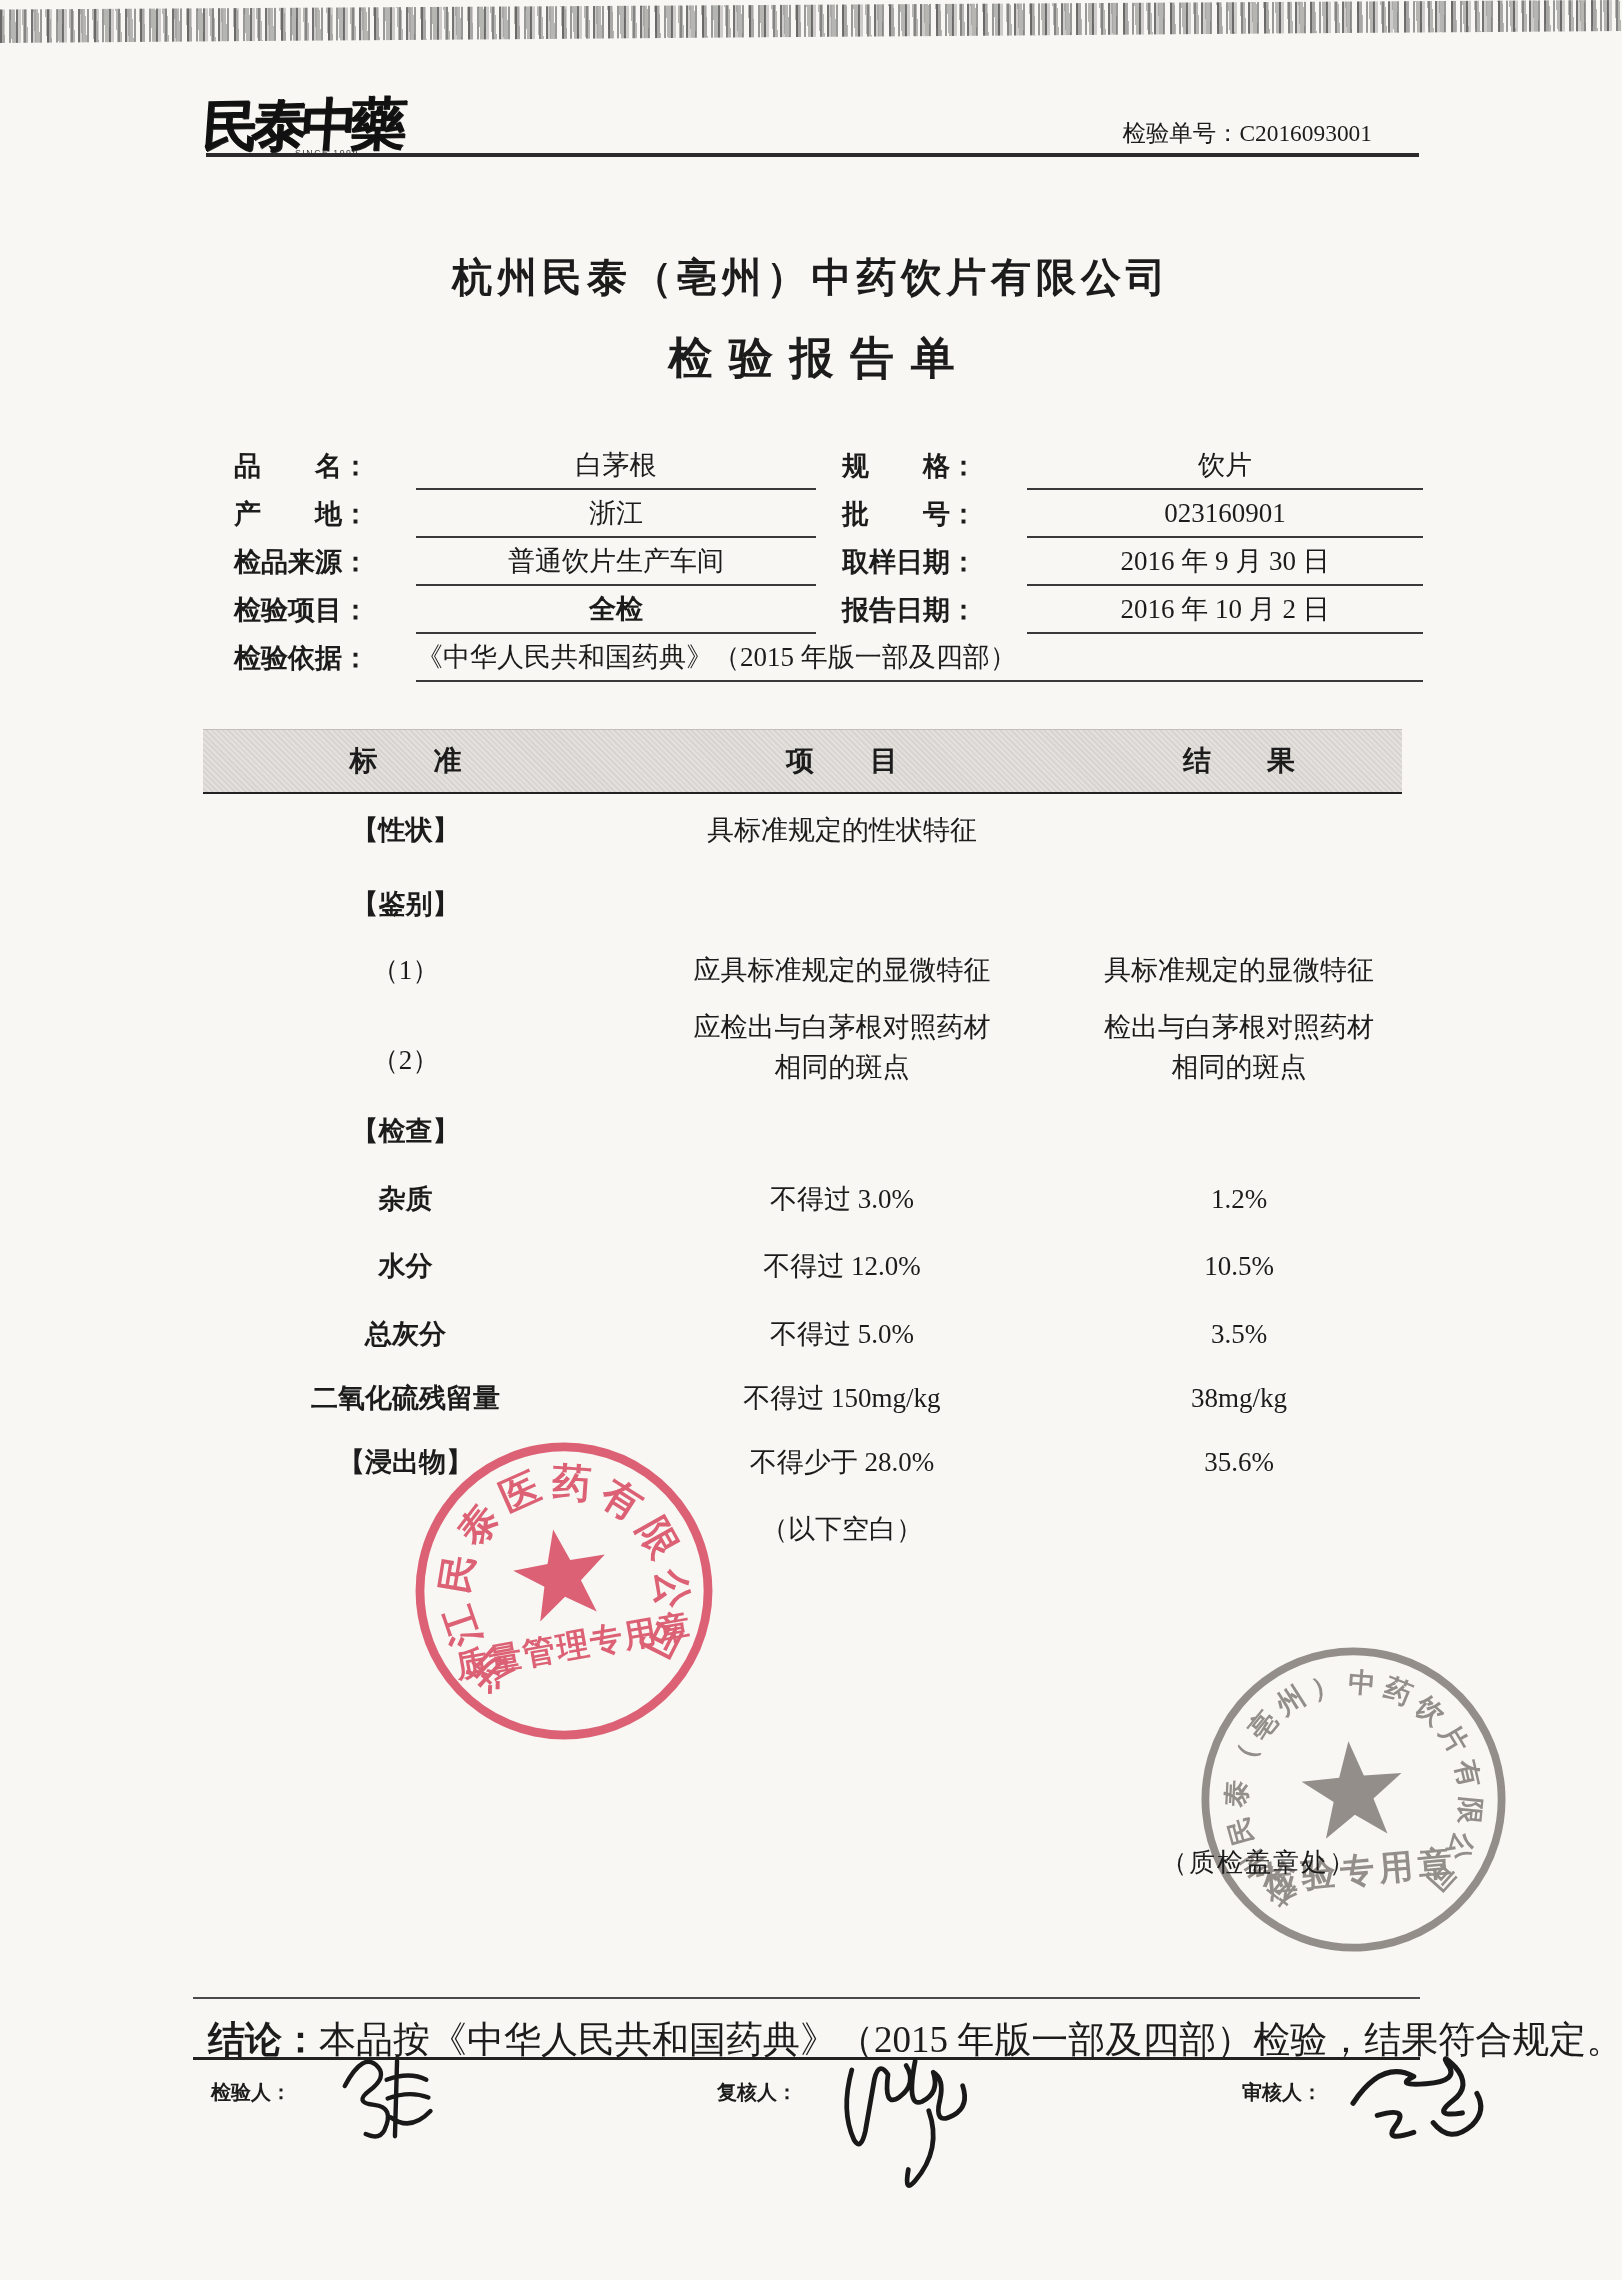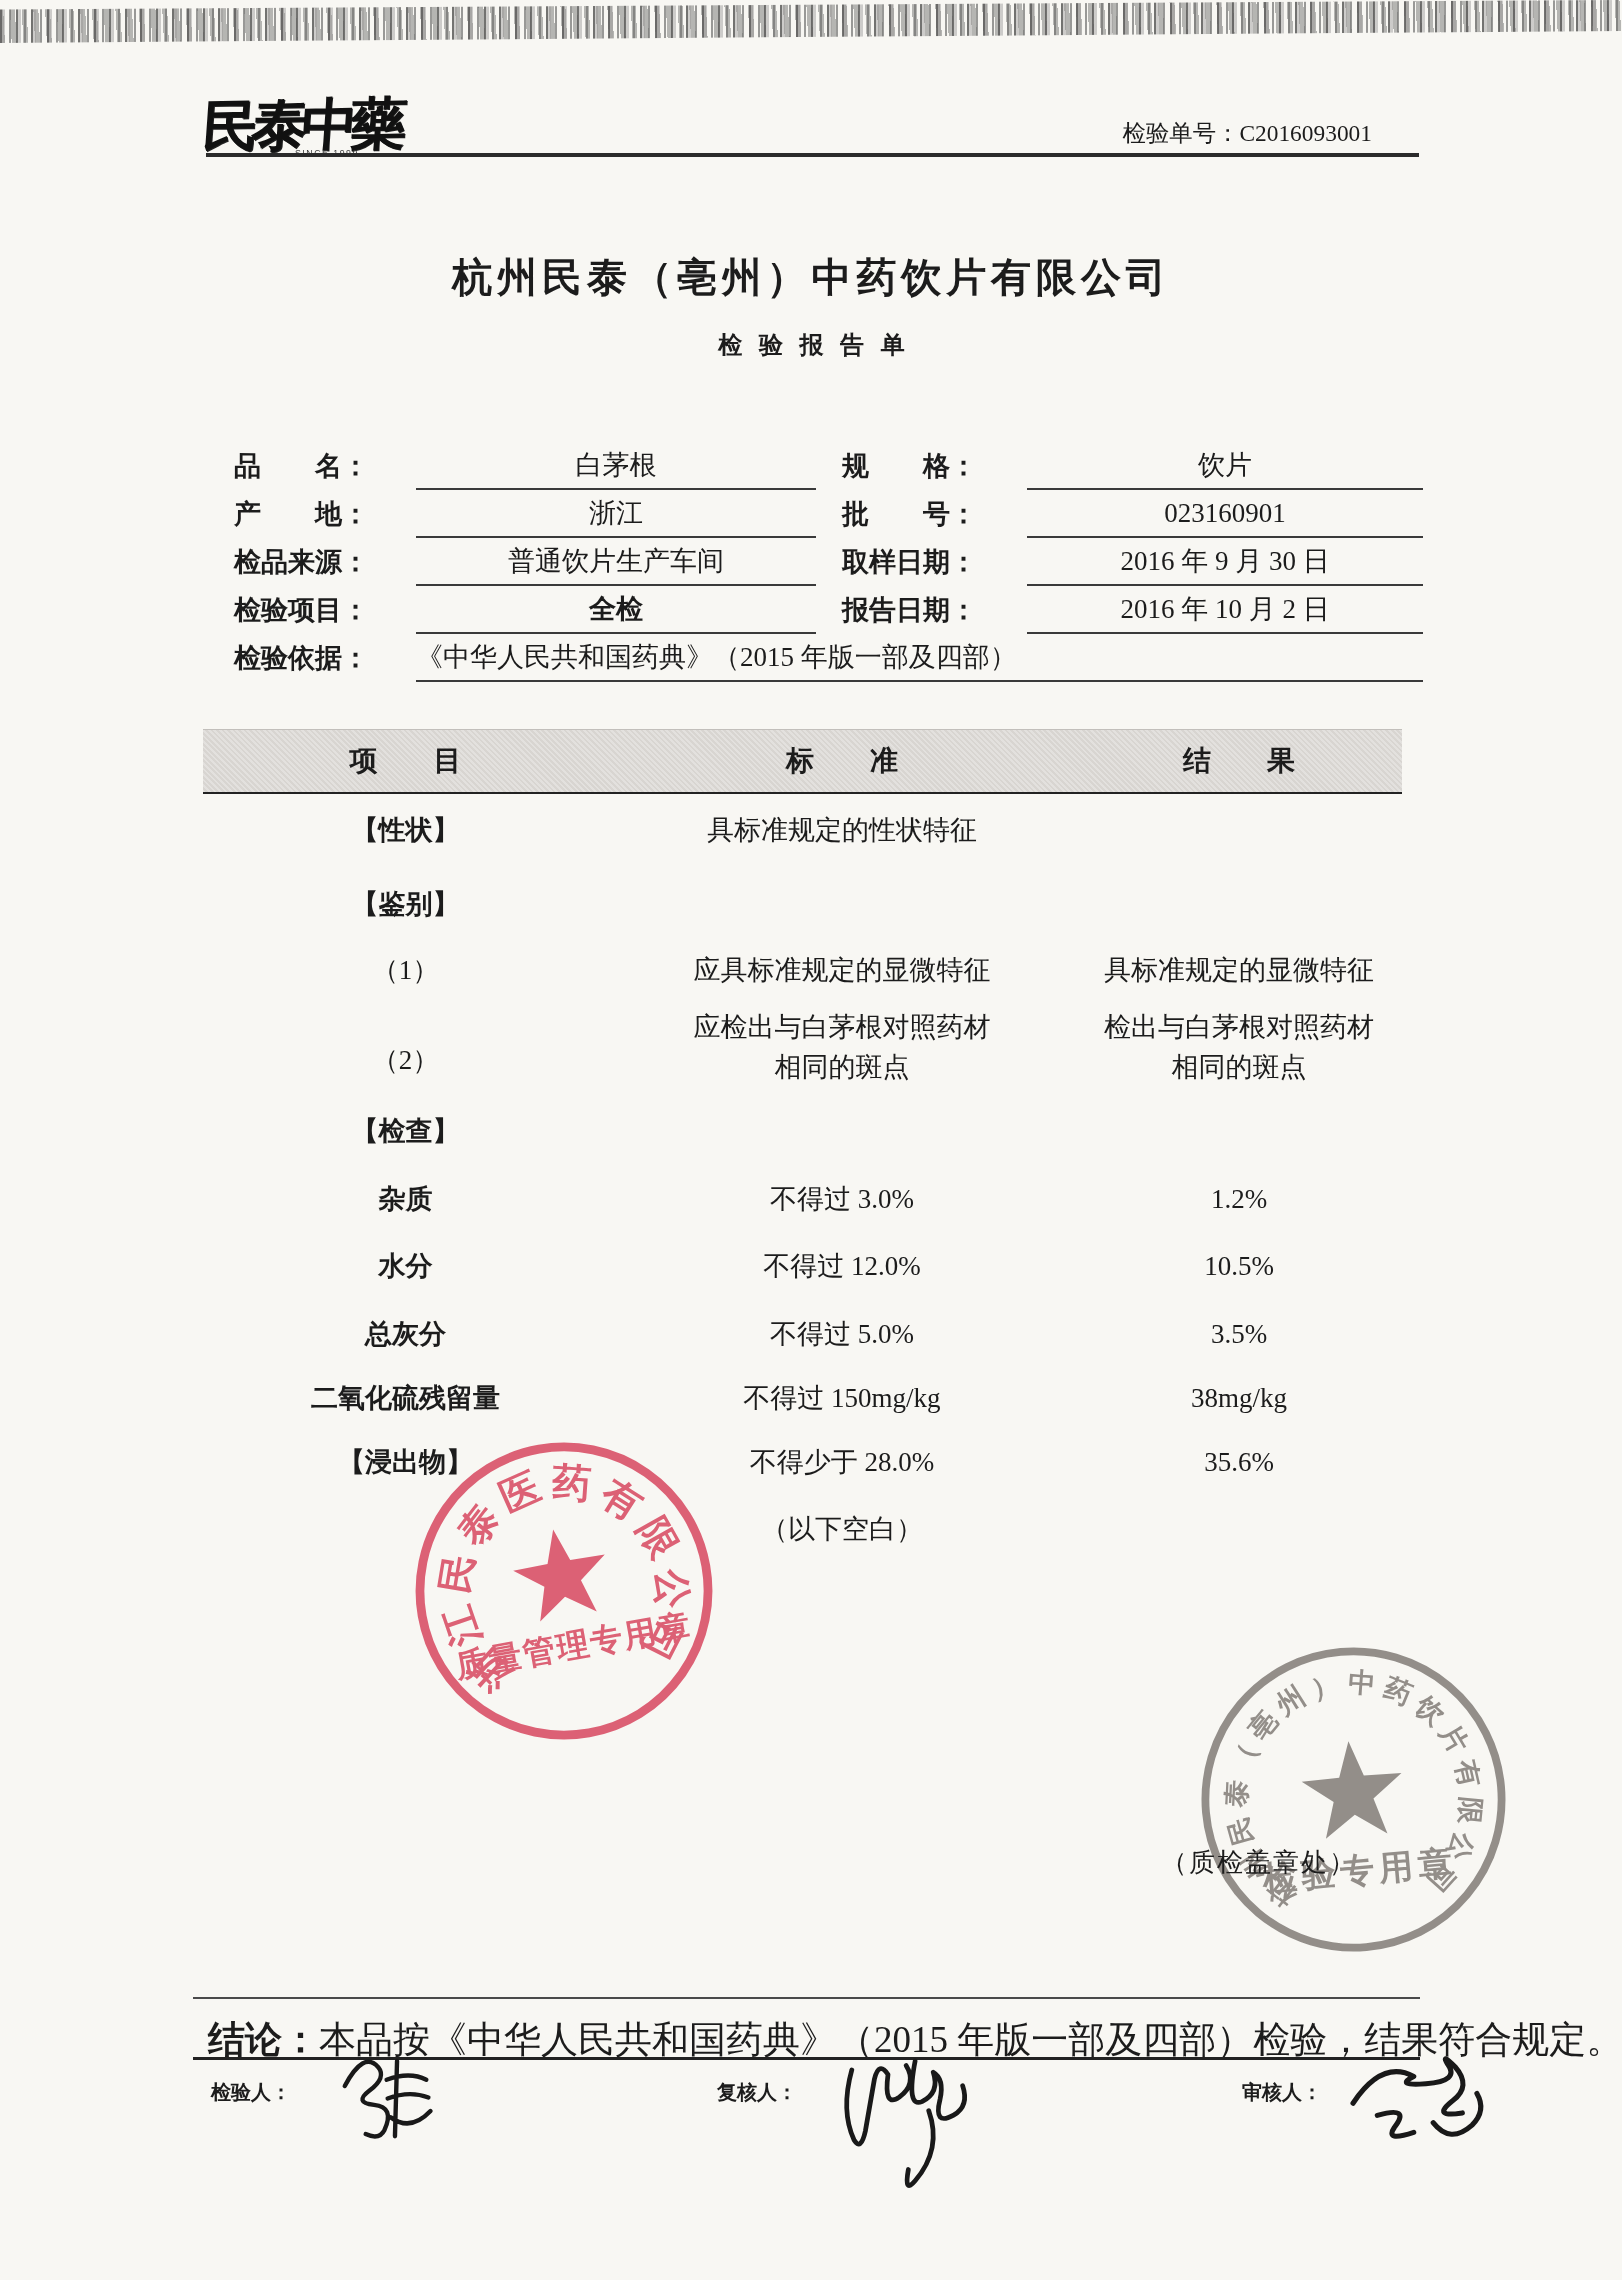--- a/index.html
+++ b/index.html
@@ -31,21 +31,21 @@
     font-size:8.8px; letter-spacing:1.5px; color:#3a3a3a;
   }
   .report-no{position:absolute; right:251px; top:117px; font-size:23.4px; white-space:nowrap;}
   .header-rule{position:absolute; left:206px; top:153px; width:1213px; height:3.9px; background:#2b2b2b;}
   .doc-title{
     position:absolute; left:0; top:250px; width:100%; text-align:center;
     font-size:40px; font-weight:bold; letter-spacing:4.9px;
   }
   .doc-subtitle{
     position:absolute; left:0; top:329px; width:100%; text-align:center;
-    font-size:24px; font-weight:bold; letter-spacing:16.6px; text-indent:16.6px;
+    font-size:44px; font-weight:bold; letter-spacing:16.6px; text-indent:16.6px;
   }
   
   #info-grid{
     position:absolute; left:234px; top:442px; width:1189px;
     display:grid;
     grid-template-columns:146px 36px 400px 26px 138px 47px 396px;
     grid-auto-rows:48px;
     font-size:27px;
   }
   #info-grid .lbl{font-weight:bold; display:flex; align-items:center; white-space:nowrap;}
@@ -123,22 +123,22 @@
       <div class="val u" style="grid-column: 7; text-align: center;">2016 年 9 月 30 日</div>
       <div class="lbl" style="grid-column: 1;">检验项目：</div>
       <div class="val u" style="grid-column: 3; font-weight: bold;">全检</div>
       <div class="lbl" style="grid-column: 5;">报告日期：</div>
       <div class="val u" style="grid-column: 7;">2016 年 10 月 2 日</div>
       <div class="lbl" style="grid-column: 1;">检验依据：</div>
       <div class="val u left" style="grid-column: 3 / 8;">《中华人民共和国药典》（2015 年版一部及四部）</div>
     </div>
 
   <div id="thead">
+      <div class="th">标　　准</div>
       <div class="th">项　　目</div>
-      <div class="th">标　　准</div>
       <div class="th">结　　果</div>
     </div>
   <div id="tbody">
       <div class="trow" style="height: 70px;">
         <div class="bold">【性状】</div>
         <div>具标准规定的性状特征</div>
       </div>
       <div class="trow" style="height: 78px;">
         <div class="bold">【鉴别】</div>
         <div></div>

